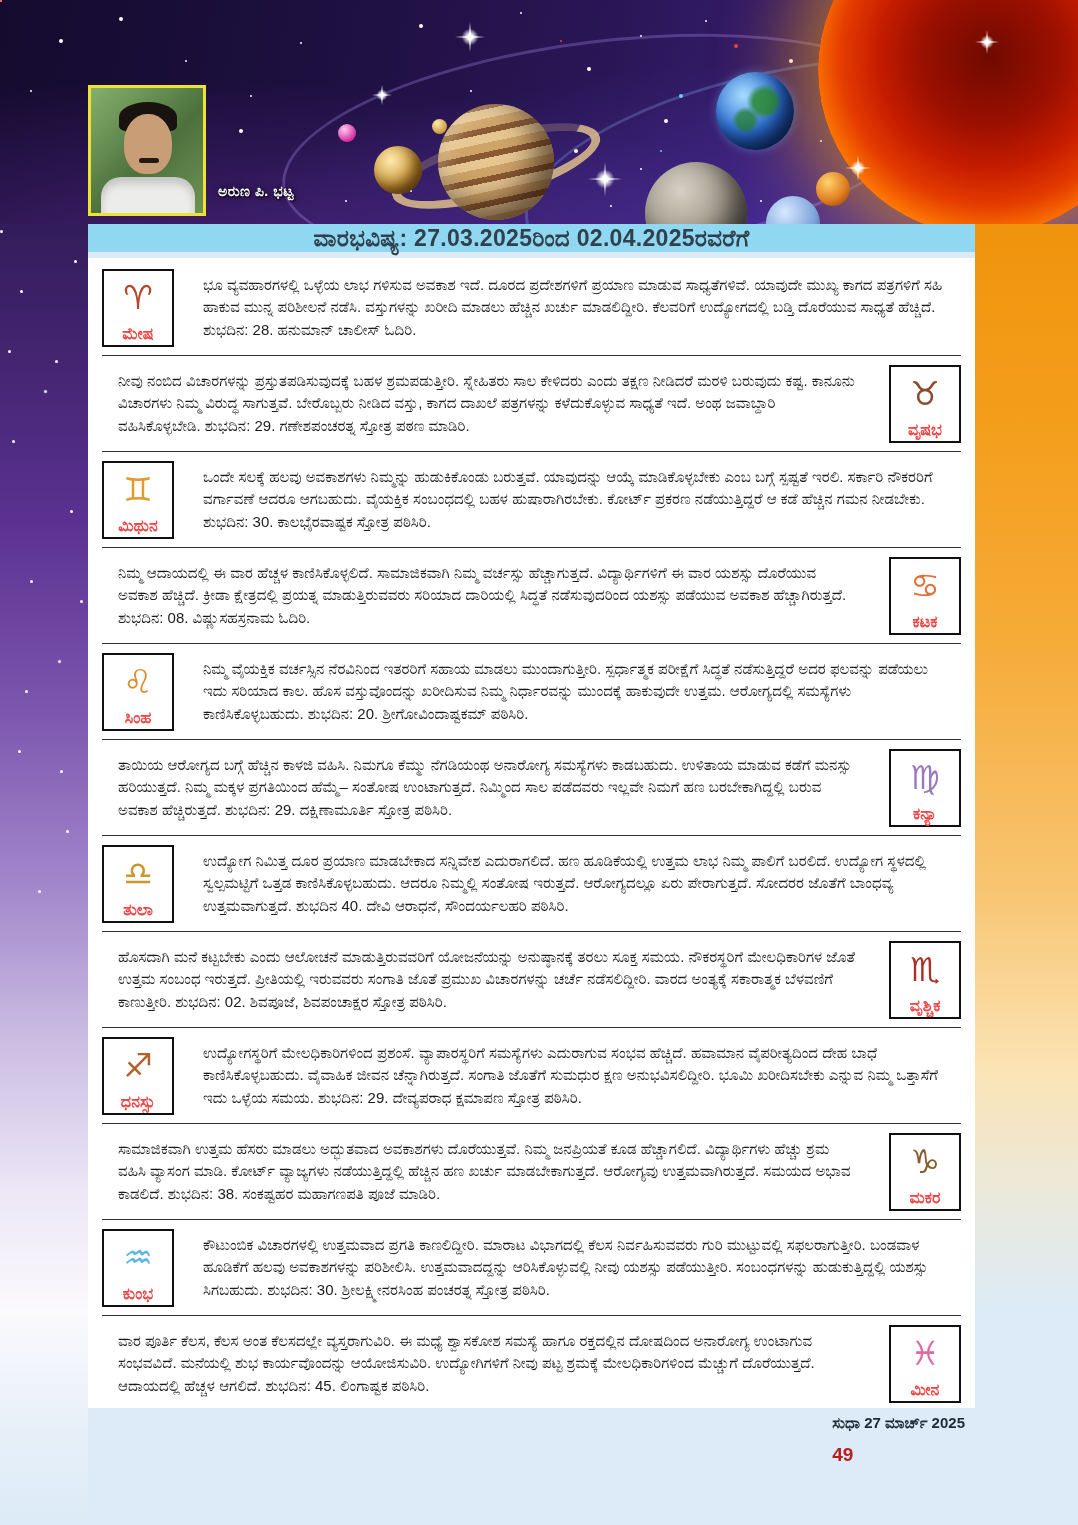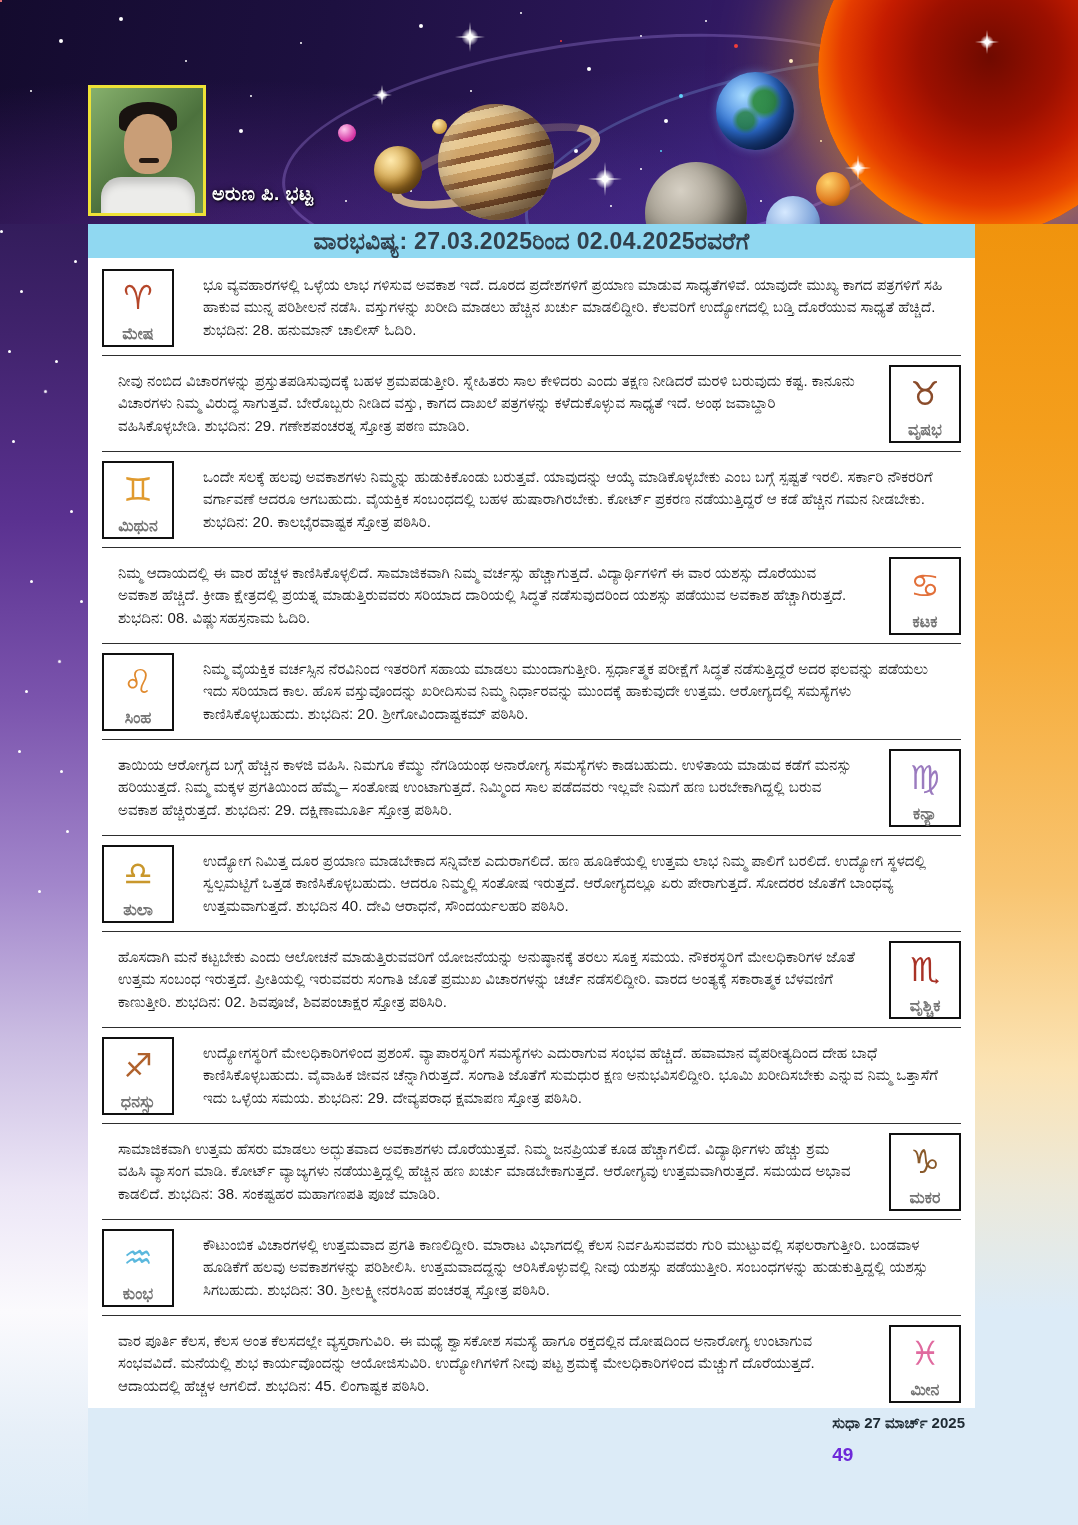--- a/index.html
+++ b/index.html
@@ -101,45 +101,45 @@
     border:3px solid #efe236;box-sizing:border-box;overflow:hidden;
     background:linear-gradient(135deg,#86b06c,#4c713d 55%,#6d9355);}
   .ap-face{position:absolute;left:33px;top:26px;width:48px;height:60px;background:#c99e77;
     border-radius:48% 48% 44% 44%;}
   .ap-hair{position:absolute;left:28px;top:14px;width:58px;height:30px;background:#191310;
     border-radius:50% 50% 20% 20%;}
   .ap-mustache{position:absolute;left:48px;top:70px;width:20px;height:5px;background:#241812;border-radius:3px;}
   .ap-shirt{position:absolute;bottom:-4px;left:10px;width:94px;height:40px;background:#ececea;
     border-radius:20px 20px 0 0;box-shadow:inset 0 6px 8px rgba(0,0,0,.18);}
 
-  .author-name{position:absolute;left:212px;top:183px;color:#fff;font-weight:bold;
-    font-size:19px;letter-spacing:.5px;text-shadow:1px 1px 2px #000, 0 0 6px rgba(0,0,0,.6);}
-
-  
-  .title-banner{position:absolute;left:88px;top:224px;width:887px;height:34px;
+  .author-name{position:absolute;left:218px;top:183px;color:#fff;font-weight:bold;
+    font-size:14px;letter-spacing:.5px;text-shadow:1px 1px 2px #000, 0 0 6px rgba(0,0,0,.6);}
+
+  
+  .title-banner{position:absolute;left:88px;top:224px;width:887px;height:28px;
     background:var(--banner_bg,#90d8f1);display:flex;align-items:center;justify-content:center;}
   .title-banner span{font-size:23px;font-weight:bold;color:var(--banner_text,#31404d);letter-spacing:.3px;}
 
   
   .content-panel{position:absolute;left:88px;top:258px;width:887px;height:1150px;
     background:var(--panel_bg,#ffffff);box-sizing:border-box;padding:2px 14px;}
   .sign-row{display:flex;align-items:center;gap:13px;height:95px;overflow:hidden;}
   .sign-row + .sign-row{border-top:1.6px solid #2e2e2e;}
   .sign-row.icon-right{flex-direction:row-reverse;}
   .sign-box{flex:0 0 72px;height:78px;border:2.5px solid #101010;background:#fff;
     box-sizing:border-box;display:flex;flex-direction:column;align-items:center;justify-content:flex-end;}
   .sign-glyph{font-family:"DejaVu Sans",sans-serif;font-size:33px;line-height:1.1;flex:1;
     display:flex;align-items:center;}
-  .sign-name{font-size:16px;font-weight:bold;color:#737373;padding-bottom:2px;line-height:1.1;}
+  .sign-name{font-size:16px;font-weight:bold;color:#ef4444;padding-bottom:2px;line-height:1.1;}
   .sign-text{margin:16px;font-size:15px;line-height:1.47;color:#1b1b1b;}
 
   
   .page-footer{position:absolute;right:113px;top:1414px;display:flex;align-items:baseline;gap:12px;flex-direction:column;}
   .footer-issue{font-size:15px;font-weight:bold;color:#1e2a33;}
-  .footer-page{font-size:19px;font-weight:bold;color:#6d28d9;}
+  .footer-page{font-size:19px;font-weight:bold;color:#b91c1c;}
 </style>
 </head>
 <body>
 
 <div class="page">
 
   <div class="bg-left"></div>
   <div class="bg-right"></div>
   <div class="left-stars">
       <i></i>
@@ -197,21 +197,21 @@
       <div class="sign-name">ವೃಷಭ</div>
     </div>
     <p class="sign-text">ನೀವು ನಂಬಿದ ವಿಚಾರಗಳನ್ನು ಪ್ರಸ್ತುತಪಡಿಸುವುದಕ್ಕೆ ಬಹಳ ಶ್ರಮಪಡುತ್ತೀರಿ. ಸ್ನೇಹಿತರು ಸಾಲ ಕೇಳಿದರು ಎಂದು ತಕ್ಷಣ ನೀಡಿದರೆ ಮರಳಿ ಬರುವುದು ಕಷ್ಟ. ಕಾನೂನು ವಿಚಾರಗಳು ನಿಮ್ಮ ವಿರುದ್ಧ ಸಾಗುತ್ತವೆ. ಬೇರೊಬ್ಬರು ನೀಡಿದ ವಸ್ತು, ಕಾಗದ ದಾಖಲೆ ಪತ್ರಗಳನ್ನು ಕಳೆದುಕೊಳ್ಳುವ ಸಾಧ್ಯತೆ ಇದೆ. ಅಂಥ ಜವಾಬ್ದಾರಿ ವಹಿಸಿಕೊಳ್ಳಬೇಡಿ. ಶುಭದಿನ: 29. ಗಣೇಶಪಂಚರತ್ನ ಸ್ತೋತ್ರ ಪಠಣ ಮಾಡಿರಿ.</p>
   </section>
 
   <section class="sign-row">
     <div class="sign-box">
       <div class="sign-glyph" style="color: rgb(224, 154, 46);">♊</div>
       <div class="sign-name">ಮಿಥುನ</div>
     </div>
-    <p class="sign-text">ಒಂದೇ ಸಲಕ್ಕೆ ಹಲವು ಅವಕಾಶಗಳು ನಿಮ್ಮನ್ನು ಹುಡುಕಿಕೊಂಡು ಬರುತ್ತವೆ. ಯಾವುದನ್ನು ಆಯ್ಕೆ ಮಾಡಿಕೊಳ್ಳಬೇಕು ಎಂಬ ಬಗ್ಗೆ ಸ್ಪಷ್ಟತೆ ಇರಲಿ. ಸರ್ಕಾರಿ ನೌಕರರಿಗೆ ವರ್ಗಾವಣೆ ಆದರೂ ಆಗಬಹುದು. ವೈಯಕ್ತಿಕ ಸಂಬಂಧದಲ್ಲಿ ಬಹಳ ಹುಷಾರಾಗಿರಬೇಕು. ಕೋರ್ಟ್ ಪ್ರಕರಣ ನಡೆಯುತ್ತಿದ್ದರೆ ಆ ಕಡೆ ಹೆಚ್ಚಿನ ಗಮನ ನೀಡಬೇಕು. ಶುಭದಿನ: 20. ಕಾಲಭೈರವಾಷ್ಟಕ ಸ್ತೋತ್ರ ಪಠಿಸಿರಿ.</p>
+    <p class="sign-text">ಒಂದೇ ಸಲಕ್ಕೆ ಹಲವು ಅವಕಾಶಗಳು ನಿಮ್ಮನ್ನು ಹುಡುಕಿಕೊಂಡು ಬರುತ್ತವೆ. ಯಾವುದನ್ನು ಆಯ್ಕೆ ಮಾಡಿಕೊಳ್ಳಬೇಕು ಎಂಬ ಬಗ್ಗೆ ಸ್ಪಷ್ಟತೆ ಇರಲಿ. ಸರ್ಕಾರಿ ನೌಕರರಿಗೆ ವರ್ಗಾವಣೆ ಆದರೂ ಆಗಬಹುದು. ವೈಯಕ್ತಿಕ ಸಂಬಂಧದಲ್ಲಿ ಬಹಳ ಹುಷಾರಾಗಿರಬೇಕು. ಕೋರ್ಟ್ ಪ್ರಕರಣ ನಡೆಯುತ್ತಿದ್ದರೆ ಆ ಕಡೆ ಹೆಚ್ಚಿನ ಗಮನ ನೀಡಬೇಕು. ಶುಭದಿನ: 30. ಕಾಲಭೈರವಾಷ್ಟಕ ಸ್ತೋತ್ರ ಪಠಿಸಿರಿ.</p>
   </section>
 
   <section class="sign-row icon-right">
     <div class="sign-box">
       <div class="sign-glyph" style="color: rgb(226, 112, 58);">♋</div>
       <div class="sign-name">ಕಟಕ</div>
     </div>
     <p class="sign-text">ನಿಮ್ಮ ಆದಾಯದಲ್ಲಿ ಈ ವಾರ ಹೆಚ್ಚಳ ಕಾಣಿಸಿಕೊಳ್ಳಲಿದೆ. ಸಾಮಾಜಿಕವಾಗಿ ನಿಮ್ಮ ವರ್ಚಸ್ಸು ಹೆಚ್ಚಾಗುತ್ತದೆ. ವಿದ್ಯಾರ್ಥಿಗಳಿಗೆ ಈ ವಾರ ಯಶಸ್ಸು ದೊರೆಯುವ ಅವಕಾಶ ಹೆಚ್ಚಿದೆ. ಕ್ರೀಡಾ ಕ್ಷೇತ್ರದಲ್ಲಿ ಪ್ರಯತ್ನ ಮಾಡುತ್ತಿರುವವರು ಸರಿಯಾದ ದಾರಿಯಲ್ಲಿ ಸಿದ್ಧತೆ ನಡೆಸುವುದರಿಂದ ಯಶಸ್ಸು ಪಡೆಯುವ ಅವಕಾಶ ಹೆಚ್ಚಾಗಿರುತ್ತದೆ. ಶುಭದಿನ: 08. ವಿಷ್ಣುಸಹಸ್ರನಾಮ ಓದಿರಿ.</p>
   </section>
 

